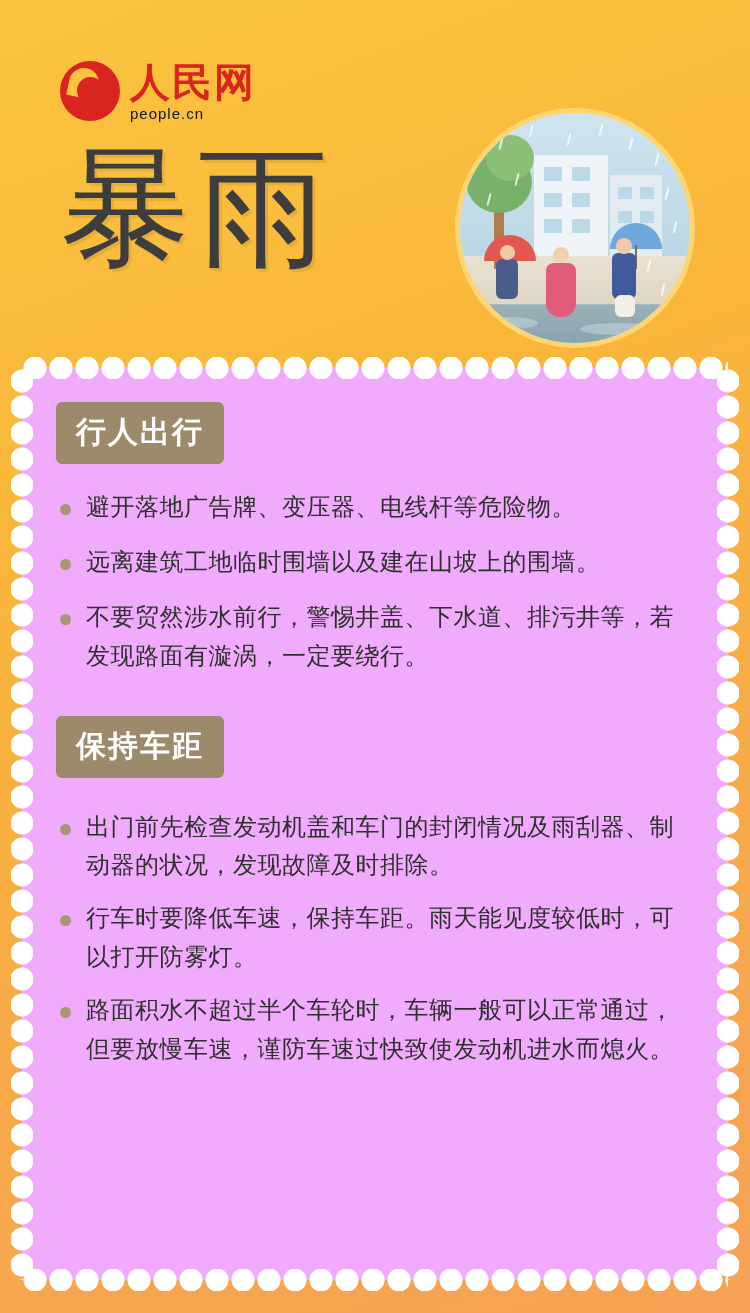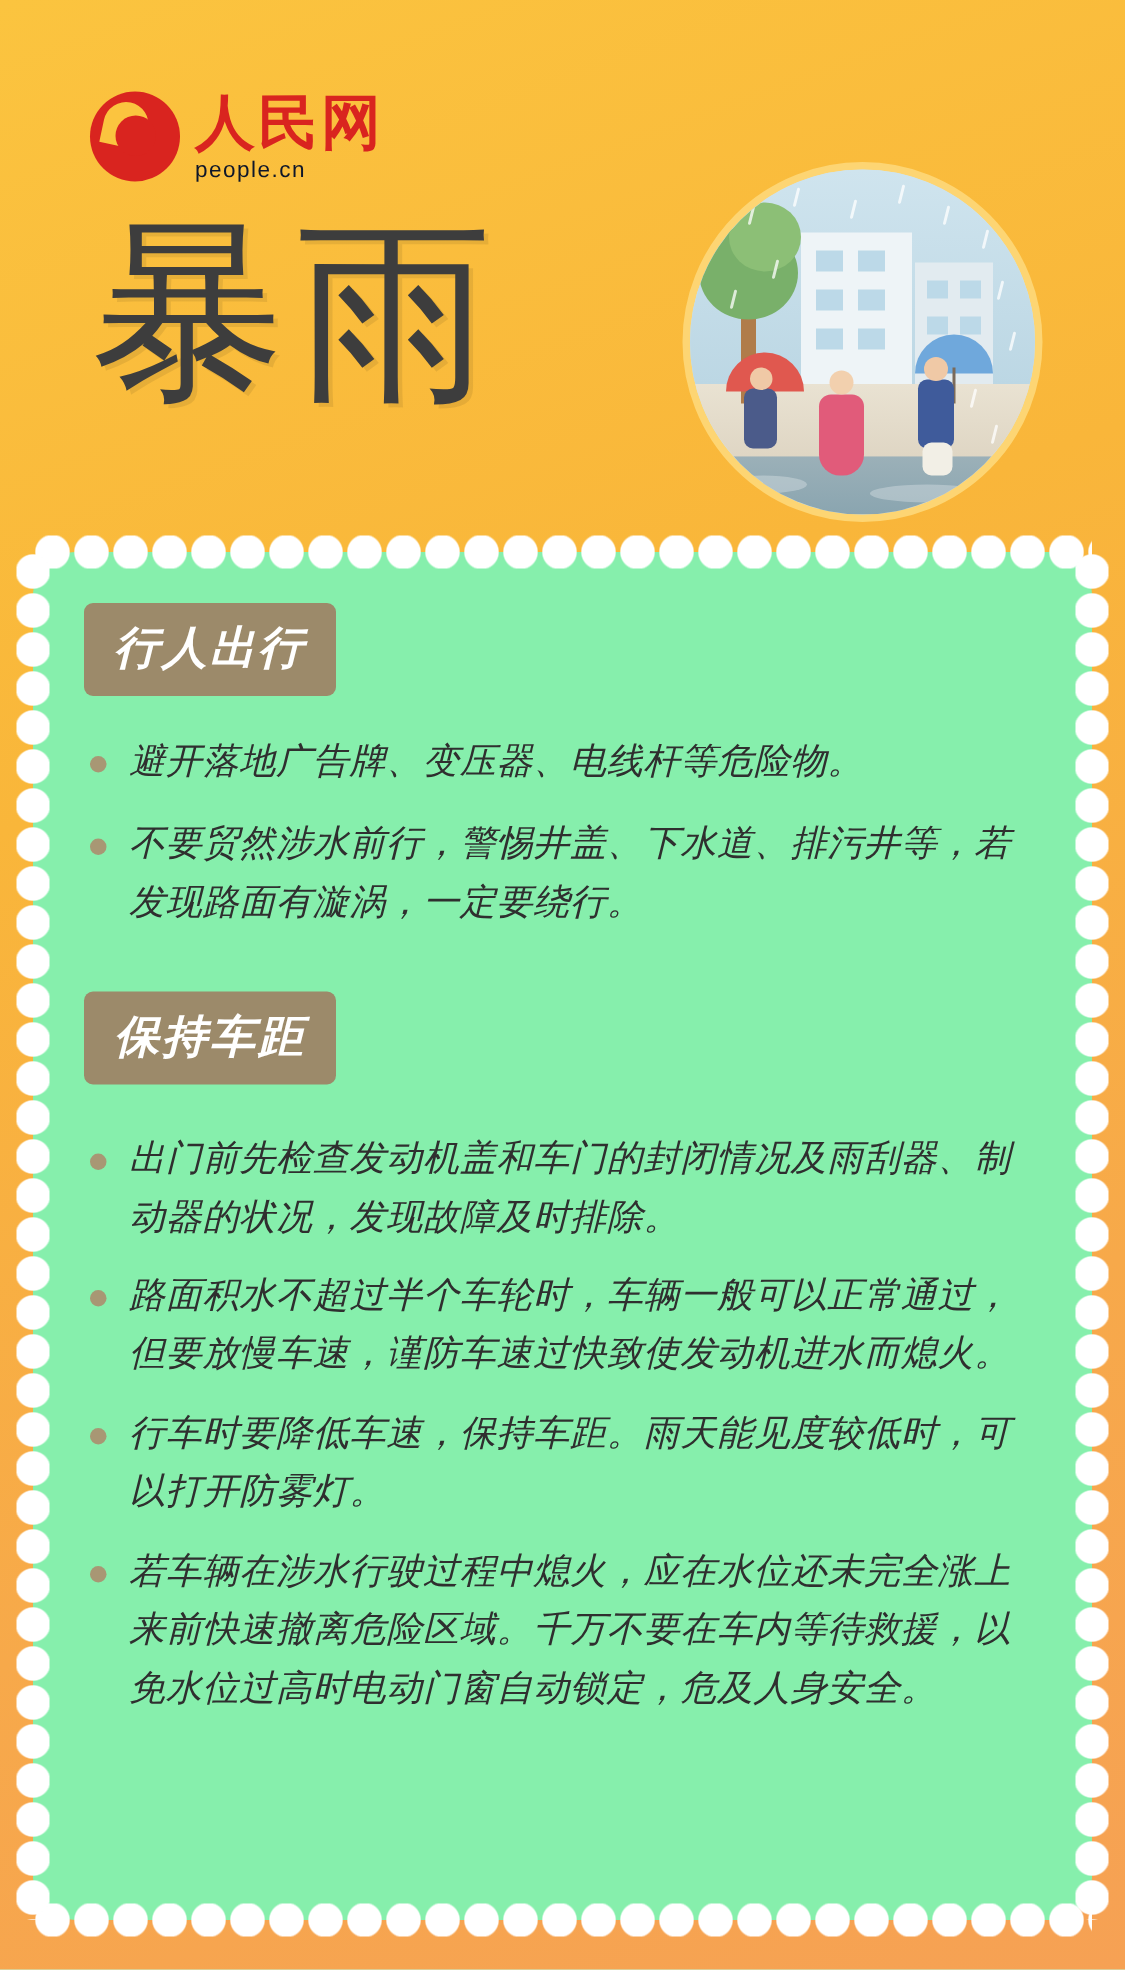--- a/index.html
+++ b/index.html
@@ -185,25 +185,24 @@
     background: rgba(255,255,255,0.28);
   }
 
   
   .card {
     position: absolute;
     left: 22px;
     top: 368px;
     width: 706px;
     height: 912px;
-    background: #86efac;
+    background: #f0abfc;
     border-radius: 28px;
     box-sizing: border-box;
     padding: 34px 34px 10px 34px;
-    font-style: italic;
   }
   
   .scallop {
     position: absolute;
     left: 0;
     width: 706px;
     height: 22px;
     background-image: radial-gradient(circle at 13px 11px, #ffffff 11px, rgba(255,255,255,0) 12px);
     background-size: 26px 22px;
     background-repeat: repeat-x;
@@ -339,28 +338,28 @@
   <div class="card">
     <span class="scallop top"></span>
     <span class="scallop bottom"></span>
     <span class="scallop-side left"></span>
     <span class="scallop-side right"></span>
 
     <div class="section section-1">
       <div class="section-title">行人出行</div>
       <ul class="items">
         <li>避开落地广告牌、变压器、电线杆等危险物。</li>
+        <li>远离建筑工地临时围墙以及建在山坡上的围墙。</li>
         <li>不要贸然涉水前行，警惕井盖、下水道、排污井等，若发现路面有漩涡，一定要绕行。</li>
       </ul>
     </div>
 
     <div class="section section-2">
       <div class="section-title">保持车距</div>
       <ul class="items">
         <li>出门前先检查发动机盖和车门的封闭情况及雨刮器、制动器的状况，发现故障及时排除。</li>
+        <li>行车时要降低车速，保持车距。雨天能见度较低时，可以打开防雾灯。</li>
         <li>路面积水不超过半个车轮时，车辆一般可以正常通过，但要放慢车速，谨防车速过快致使发动机进水而熄火。</li>
-        <li>行车时要降低车速，保持车距。雨天能见度较低时，可以打开防雾灯。</li>
-        <li>若车辆在涉水行驶过程中熄火，应在水位还未完全涨上来前快速撤离危险区域。千万不要在车内等待救援，以免水位过高时电动门窗自动锁定，危及人身安全。</li>
       </ul>
     </div>
   </div>
 
 </div>
 
 </body></html>

